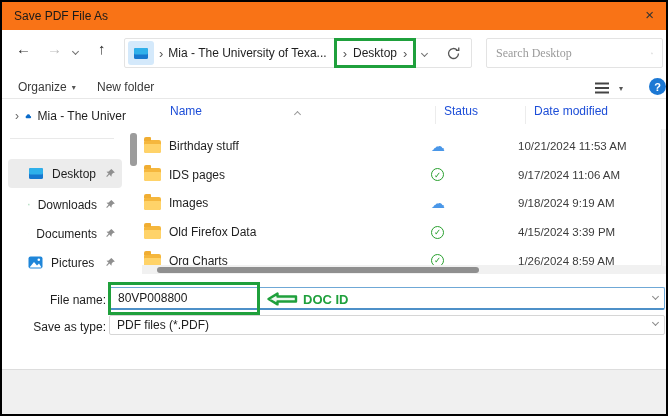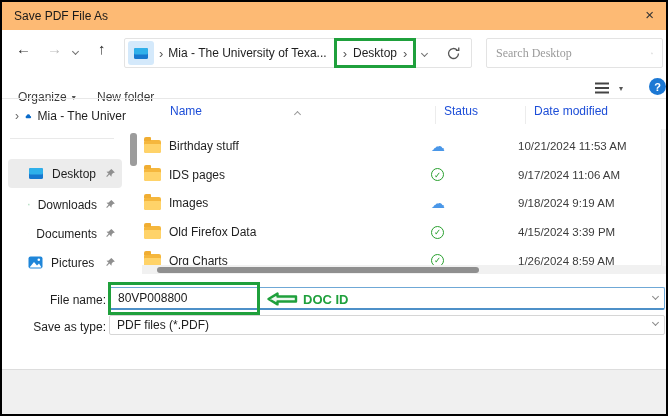--- a/index.html
+++ b/index.html
@@ -1,21 +1,21 @@
 <!DOCTYPE html>
 <html><head>
 <meta charset="utf-8">
 <style>
   * { box-sizing: border-box; margin: 0; padding: 0; }
   html,body { width:668px; height:416px; }
   body { font-family: "Liberation Sans", "DejaVu Sans", sans-serif; background:#fff; }
   .dialog { position:absolute; inset:0; width:668px; height:416px; border:2px solid #000; background:#fff; overflow:hidden; }
 
   
-  .titlebar { position:absolute; left:0; top:0; right:0; height:28px; background:#fdba74; }
+  .titlebar { position:absolute; left:0; top:0; right:0; height:28px; background:#f97316; }
   .title { position:absolute; left:12px; top:7px; font-size:12px; color:#1a1a1a; }
   .close-btn { position:absolute; right:12px; top:4px; font-size:15px; color:#333; cursor:pointer; }
 
   
   .nav-ico { position:absolute; font-size:15px; color:#333; cursor:pointer; }
   .nav-ico.disabled { color:#bcbcbc; }
   .chev { display:inline-block; width:6px; height:6px; border-right:1.4px solid #707070; border-bottom:1.4px solid #707070; }
   .chev.down { transform:rotate(45deg); }
   .chev.up   { transform:rotate(-135deg); }
   .chev.sm { width:5px; height:5px; }
@@ -23,21 +23,21 @@
   .crumb-tile { width:26px; height:24px; background:#d4e9fb; border-radius:3px; display:flex; align-items:center; justify-content:center; }
   .crumb-sep { color:#555; font-size:13px; }
   .crumb-text { font-size:12px; color:#1f1f1f; white-space:nowrap; }
   .crumb-hl { display:flex; align-items:center; gap:6px; border:3px solid #1fa03c; height:30px; padding:0 6px; margin-left:2px; background:#fff; }
   .addr-right { margin-left:auto; display:flex; align-items:center; gap:19px; }
   .searchbox { position:absolute; left:484px; top:36px; width:177px; height:30px; border:1px solid #e3e3e3; border-radius:2px; background:#fff; display:flex; align-items:center; padding:0 9px; }
   .searchbox input { border:none; outline:none; flex:1; font-size:12px; color:#444; font-family:Liberation Serif, serif; }
   .searchbox input::placeholder { color:#9a9a9a; }
 
   
-  .tool-btn { position:absolute; top:78px; font-size:12px; color:#3a3a3a; display:flex; align-items:center; gap:5px; cursor:pointer;margin-top:10px; }
+  .tool-btn { position:absolute; top:78px; font-size:12px; color:#3a3a3a; display:flex; align-items:center; gap:5px; cursor:pointer; }
   .caret { font-size:8px; color:#555; }
   .toolbar-sep { position:absolute; left:0; top:96px; width:100%; height:1px; background:#e8e8e8; }
   .help-circle { position:absolute; left:647px; top:76px; width:17px; height:17px; border-radius:50%; background:#1c78d4; color:#fff; font-size:11px; font-weight:bold; display:flex; align-items:center; justify-content:center; cursor:pointer; }
 
   
   .side-one { position:absolute; left:0; top:100px; width:124px; height:28px; display:flex; align-items:center; gap:6px; padding-left:13px; overflow:hidden; white-space:nowrap; cursor:pointer; }
   .side-one .lbl { font-size:12px; color:#1f1f1f; }
   .side-sep { position:absolute; left:8px; top:136px; width:104px; height:1px; background:#e9e9e9; }
   .side-item { position:absolute; left:6px; width:114px; height:29px; border-radius:4px; display:flex; align-items:center; gap:8px; padding:0 6px 0 20px; cursor:pointer; }
   .side-item.sel { background:#ececec; }

